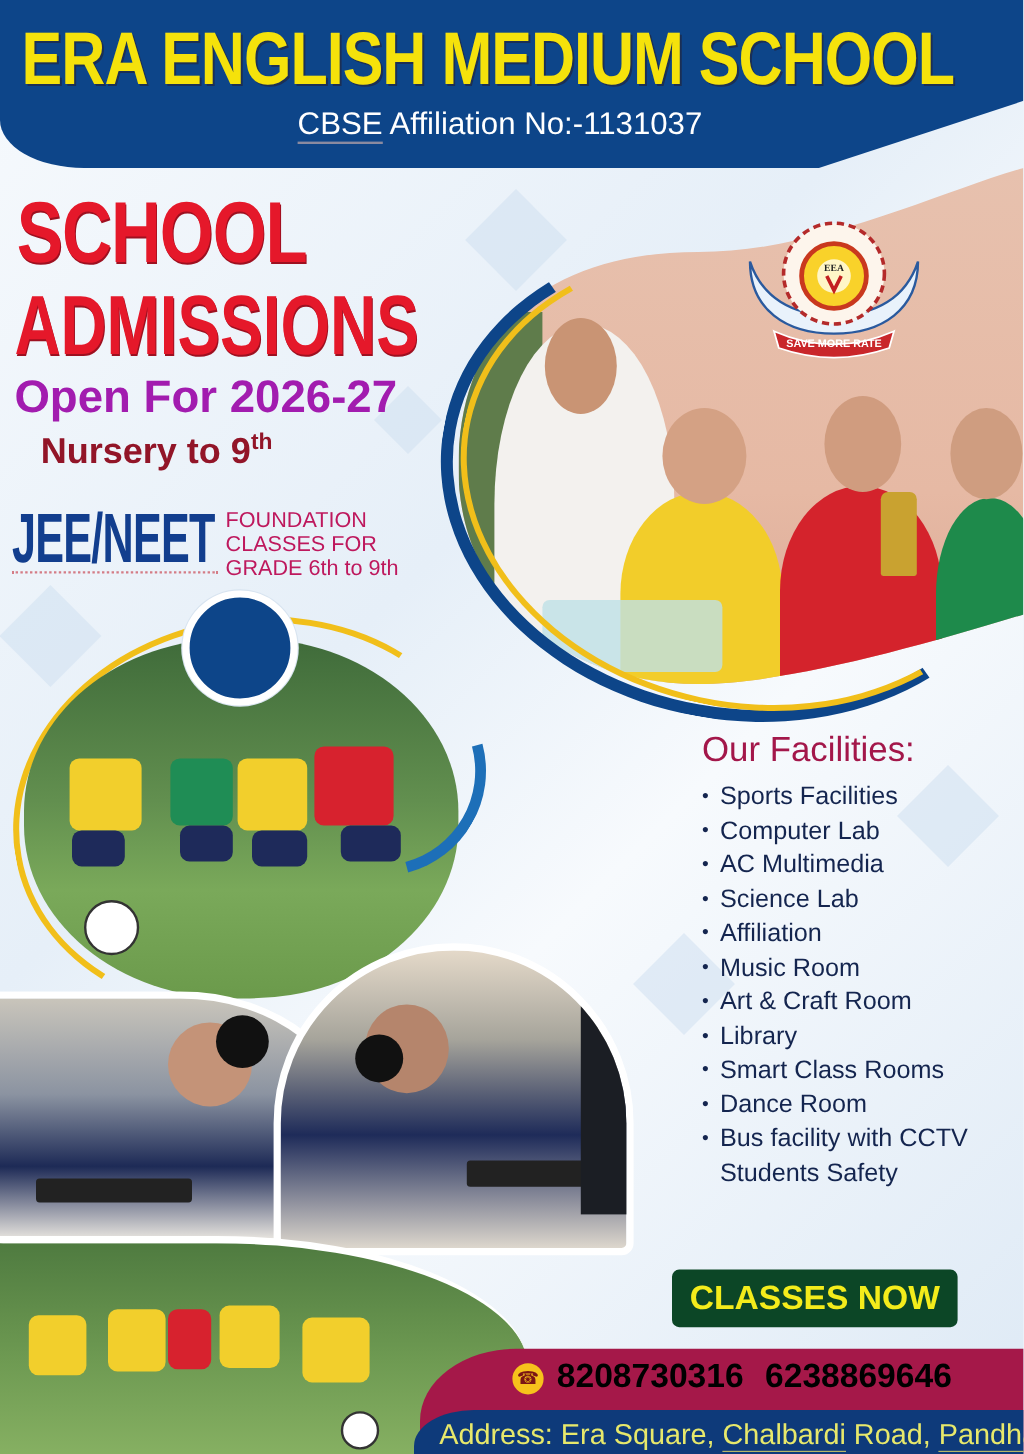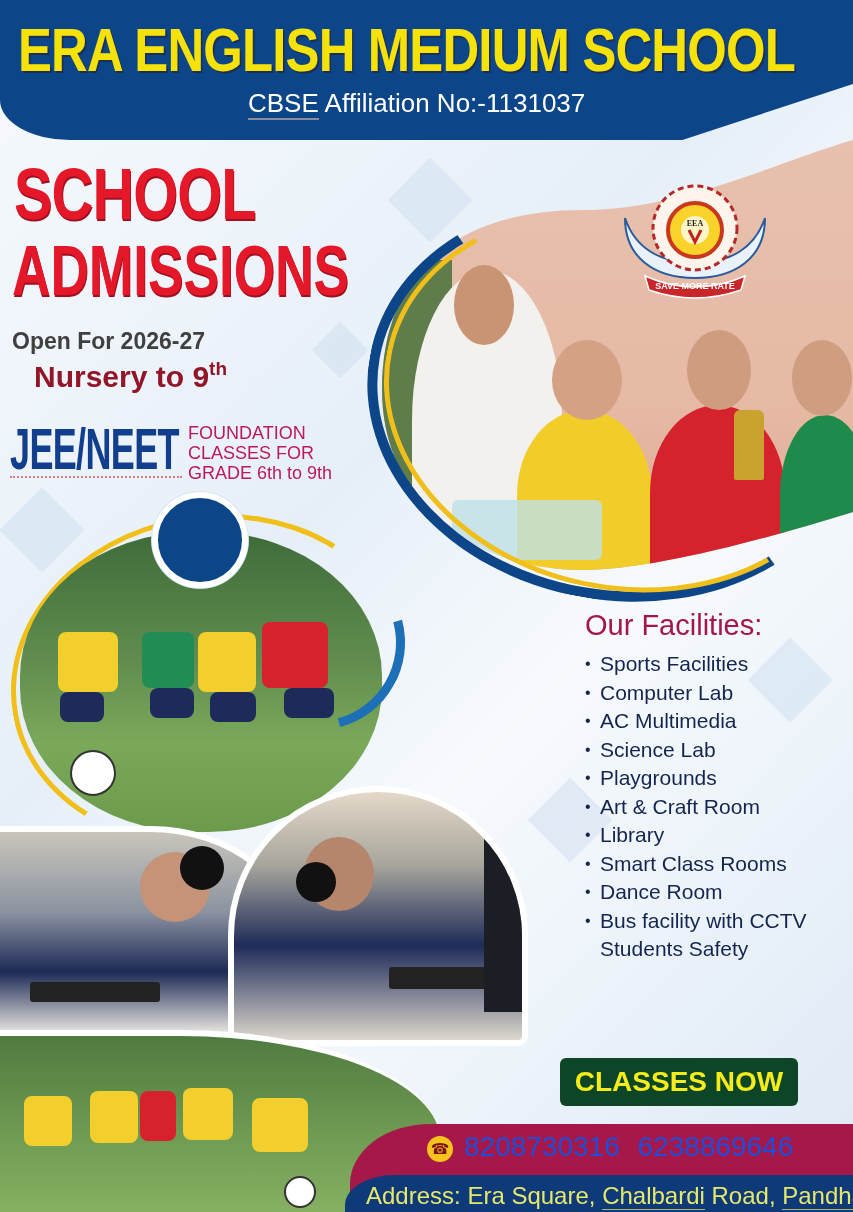--- a/index.html
+++ b/index.html
@@ -16,21 +16,21 @@
       font-weight:700;font-size:62px;color:#f5e20b;letter-spacing:-1px;transform:scaleX(0.82);transform-origin:left;white-space:nowrap;
       text-shadow:2px 2px 0 #1b2f55;}
   .affil{position:absolute;left:248px;top:88px;font-size:26px;color:#fff;white-space:nowrap}
   .affil u{text-decoration:none;border-bottom:2px solid #8a8aa0}
 
   
   .school{position:absolute;left:14px;top:158px;font-weight:700;font-size:72px;color:#e5182a;
       transform:scaleX(0.8);transform-origin:left;line-height:1;letter-spacing:-1px;text-shadow:1px 2px 0 #9e1020}
   .admissions{position:absolute;left:12px;top:236px;font-weight:700;font-size:70px;color:#e5182a;
       transform:scaleX(0.76);transform-origin:left;line-height:1;text-shadow:1px 2px 0 #9e1020;white-space:nowrap}
-  .open{position:absolute;left:12px;top:328px;font-weight:700;font-size:23px;color:#404040}
+  .open{position:absolute;left:12px;top:310px;font-weight:700;font-size:38px;color:#a21caf}
   .nursery{position:absolute;left:34px;top:358px;font-weight:700;font-size:30px;color:#921528;white-space:nowrap}
   .nursery sup{font-size:19px;vertical-align:12px}
   .jee{position:absolute;left:10px;top:420px;font-weight:700;font-size:58px;color:#123e8e;
       transform:scaleX(0.62);transform-origin:left;line-height:1;letter-spacing:-1px;white-space:nowrap}
   .jee-line{position:absolute;left:10px;top:476px;width:172px;border-top:2px dotted #d47c86}
   .found{position:absolute;left:188px;top:423px;font-size:18px;color:#be185d;line-height:20px}
   .found span{display:block;white-space:nowrap}
 
   
   .photo{position:absolute;overflow:hidden}
@@ -71,21 +71,21 @@
   .fac-list li .b{display:inline-block;width:15px;font-size:16px;vertical-align:2px}
   .fac-list li.cont{padding-left:15px}
 
   .enroll{position:absolute;left:560px;top:1058px;width:238px;height:48px;background:#0c4626;border-radius:6px;
       color:#f4ec1b;font-weight:700;font-size:28px;text-align:center;line-height:48px;border:none;font-family:"Liberation Sans",sans-serif}
 
   
   .phone-band{position:absolute;left:350px;top:1124px;width:503px;height:88px;background:#a51849;border-top-left-radius:80px 60px}
   .phone-icon{position:absolute;left:427px;top:1136px;width:26px;height:26px;border-radius:50%;background:#f6c21c;
       color:#7a1515;font-size:15px;text-align:center;line-height:26px}
-  .phones{position:absolute;left:464px;top:1131px;color:#1d4ed8;font-weight:400;font-size:28px;white-space:nowrap;word-spacing:10px}
+  .phones{position:absolute;left:464px;top:1131px;color:#000000;font-weight:700;font-size:28px;white-space:nowrap;word-spacing:10px}
   .addr-band{position:absolute;left:345px;top:1175px;width:508px;height:37px;background:#0e3a7a;border-top-left-radius:50px 30px}
   .addr{position:absolute;left:366px;top:1182px;color:#e7e86b;font-size:24px;white-space:nowrap}
   .addr u{text-decoration:none;border-bottom:1px solid #b5b66a}
 </style>
 </head>
 <body>
 
 <div class="bg"></div>
 <div class="diamond" style="left:400px;top:170px"></div>
 <div class="diamond" style="left:12px;top:500px"></div>
@@ -171,21 +171,22 @@
   <div class="shirt" style="left:252px;top:62px;width:56px;height:54px;background:#f2cf2c"></div>
   <div class="ball" style="left:284px;top:140px;width:32px;height:32px"></div>
 </div>
 
 <div class="fac-title">Our Facilities:</div>
 <ul class="fac-list">
   <li><span class="b">•</span><span>Sports Facilities</span></li>
   <li><span class="b">•</span><span>Computer Lab</span></li>
   <li><span class="b">•</span><span>AC Multimedia</span></li>
   <li><span class="b">•</span><span>Science Lab</span></li>
-  <li><span class="b">•</span><span>Playgrounds</span></li>
+  <li><span class="b">•</span><span>Affiliation</span></li>
+  <li><span class="b">•</span><span>Music Room</span></li>
   <li><span class="b">•</span><span>Art &amp; Craft Room</span></li>
   <li><span class="b">•</span><span>Library</span></li>
   <li><span class="b">•</span><span>Smart Class Rooms</span></li>
   <li><span class="b">•</span><span>Dance Room</span></li>
   <li><span class="b">•</span><span>Bus facility with CCTV</span></li>
   <li class="cont"><span>Students Safety</span></li>
 </ul>
 
 <button class="enroll">CLASSES NOW</button>
 

